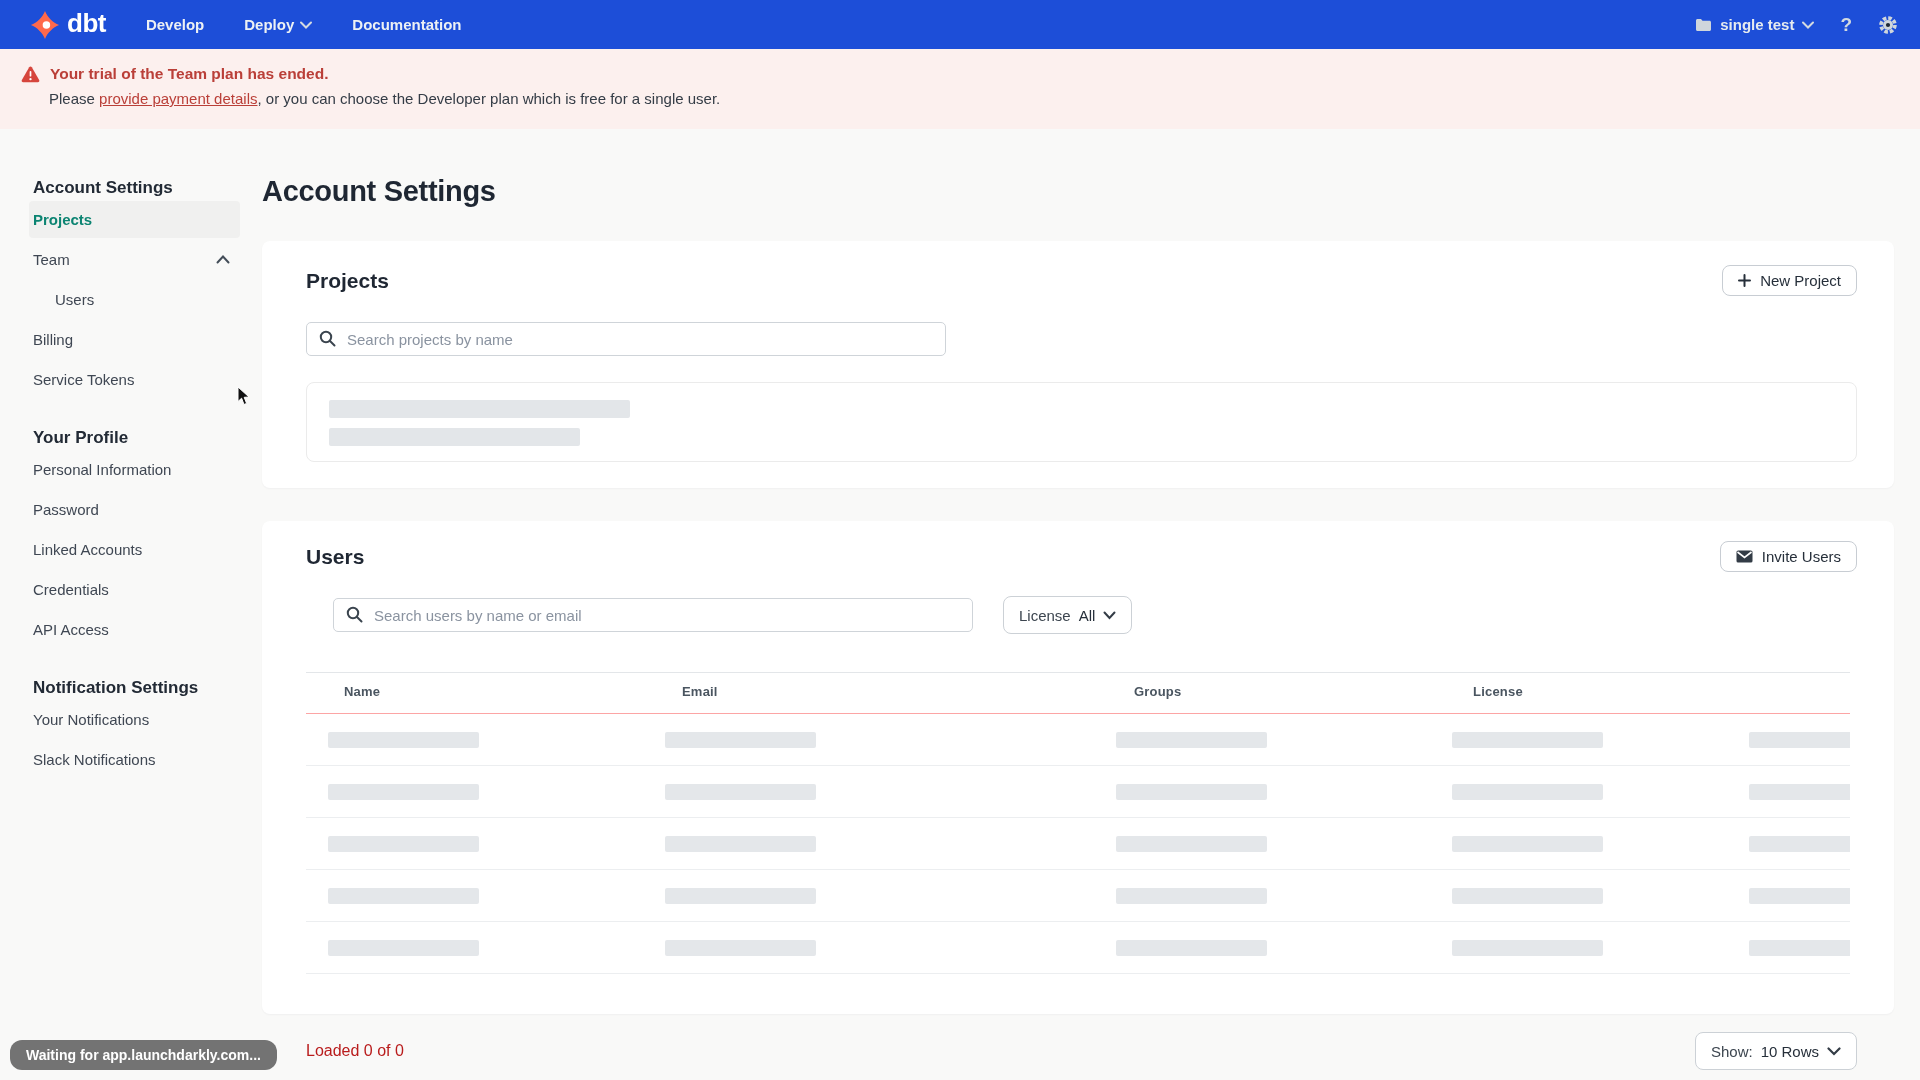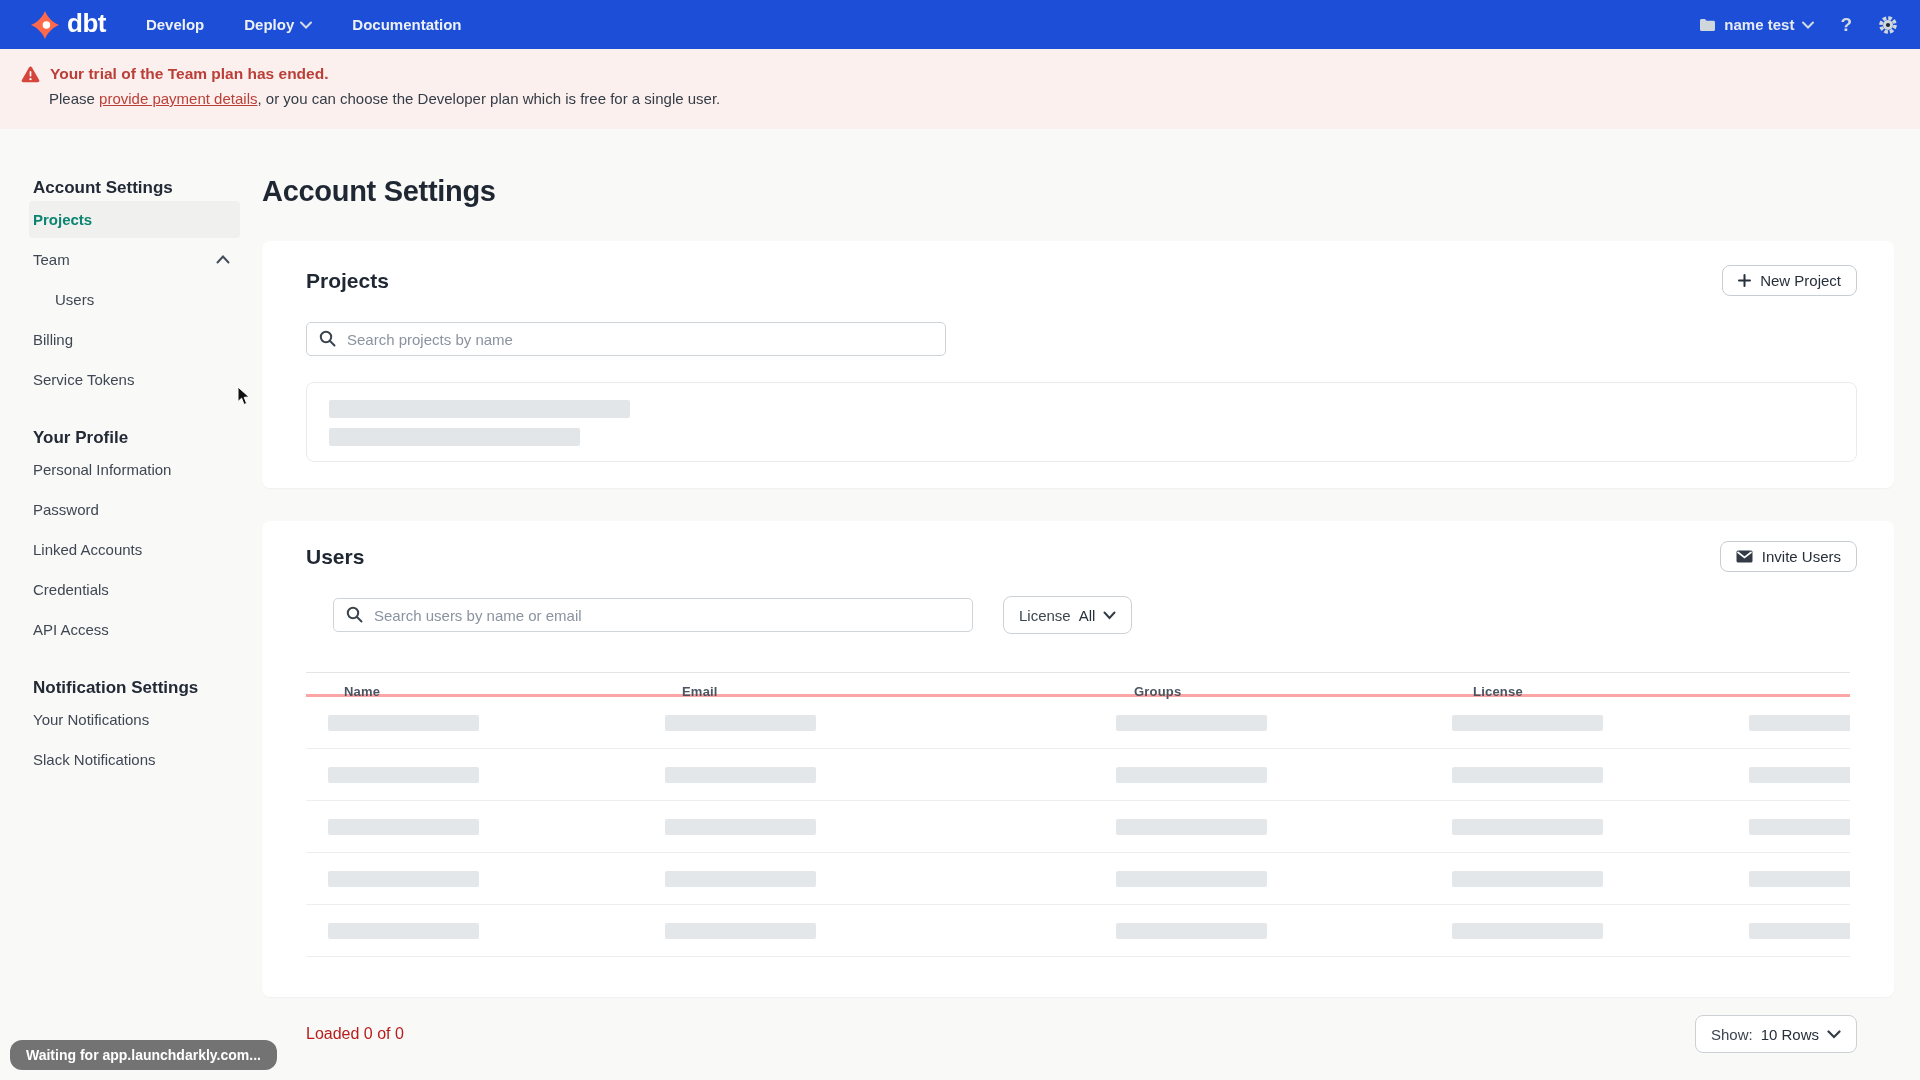--- a/index.html
+++ b/index.html
@@ -60,21 +60,21 @@
 
   
   .users-inner { padding:20px 37px 0 44px; }
   .controls-row { display:flex; align-items:center; margin-top:0; }
   .controls-row .search-wrap { margin-top:24px;margin-left:27px; }
   .filter-btn { margin:24px 0 0 30px; }
   .filter-label { color:#3c454f; }
   .filter-value { color:#262f3a; }
 
   .users-table { margin:38px 44px 0 44px; }
-  .t-head { position:relative; height:25px; border-top:1px solid #e3e6e9; border-bottom:3px solid #fca5a5; }
+  .t-head { position:relative; height:42px; border-top:1px solid #e3e6e9; border-bottom:1px solid #fca5a5; }
   .t-head span { position:absolute; top:11px; font-size:13px; font-weight:bold; color:#4a5560; letter-spacing:0.2px; }
   .t-head .c0 { left:38px; } .t-head .c1 { left:376px; } .t-head .c2 { left:828px; } .t-head .c3 { left:1167px; }
   .t-row { position:relative; height:52px; border-bottom:1px solid #eceef0; overflow:hidden; }
   .t-row .sk { position:absolute; top:18px; height:16px; width:151px; background:#e4e7ea; border-radius:2px; }
   .t-row .p0 { left:22px; } .t-row .p1 { left:359px; } .t-row .p2 { left:810px; }
   .t-row .p3 { left:1146px; } .t-row .p4 { left:1443px; width:108px; border-radius:2px 0 0 2px; }
   .table-pad-bottom { height:40px; }
 
   .table-footer { display:flex; align-items:center; justify-content:space-between; margin-top:18px; padding:0 37px 0 44px; }
   .loaded-text { font-size:16px; color:#b91c1c; }
@@ -115,21 +115,21 @@
         <span>Documentation</span>
       </span>
   </div>
   <div class="nav-right">
     <span class="account-switcher">
       <span>
         <svg width="17" height="14" viewBox="0 0 17 14">
             <path d="M1 2.5 C1 1.7 1.7 1 2.5 1 L6 1 L7.5 2.8 L14.5 2.8 C15.3 2.8 16 3.5 16 4.3 L16 11.5 C16 12.3 15.3 13 14.5 13 L2.5 13 C1.7 13 1 12.3 1 11.5 Z" fill="#cfd6dc"></path>
           </svg>
       </span>
-      <span>name test</span>
+      <span>single test</span>
       <span>
         <svg width="12" height="8" viewBox="0 0 12 8">
             <polyline points="1,1.5 6,6.5 11,1.5" fill="none" stroke="#d3dae0" stroke-width="2" stroke-linecap="round"></polyline>
           </svg>
       </span>
     </span>
     <span class="help-icon">?</span>
     <span>
       <svg width="20" height="20" viewBox="0 0 20 20">
         <circle cx="10" cy="10" r="7" fill="none" stroke="#cfd6dc" stroke-width="3.6" stroke-dasharray="3.6 1.9"></circle>

